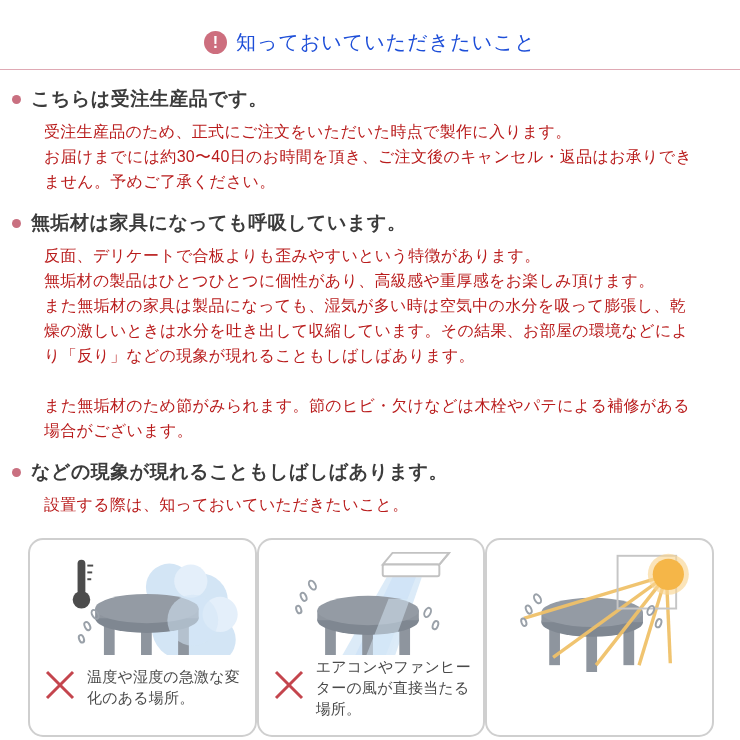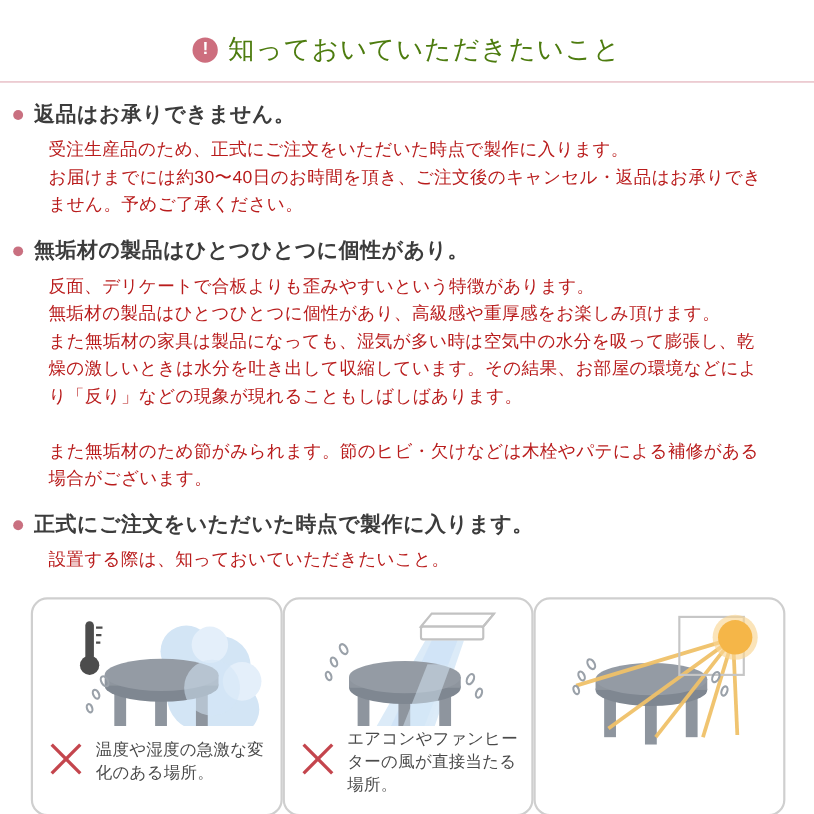--- a/index.html
+++ b/index.html
@@ -7,21 +7,21 @@
     width:740px;height:740px;background:#ffffff;overflow:hidden;
     font-family:"Liberation Sans","DejaVu Sans",sans-serif;
     color:#565656;
   }
   .header{display:flex;justify-content:center;align-items:center;gap:9px;padding-top:29px;}
   .icon-circle{
     width:23px;height:23px;border-radius:50%;background:#cd6e7e;color:#fff;
     display:flex;align-items:center;justify-content:center;
     font-size:16px;font-weight:bold;line-height:1;
   }
-  .header-title{font-size:24px;letter-spacing:1px;color:#4d7c0f;}
+  .header-title{font-size:20px;letter-spacing:1px;color:#1d4ed8;}
   .divider{border:none;border-top:1px solid #dfa9b4;margin:13px 0 0 0;}
 
   .section{padding:0 26px 0 12px;}
   .section-heading{
     display:flex;align-items:center;gap:10px;
     font-size:19px;font-weight:bold;color:#3c3c3c;
     margin:16px 0 7px 0;letter-spacing:0.5px;
   }
   .bullet{width:9px;height:9px;border-radius:50%;background:#c97080;flex:0 0 auto;}
   .section-body{
@@ -46,45 +46,45 @@
 
 <div class="header">
   <span class="icon-circle">!</span>
   <span class="header-title">知っておいていただきたいこと</span>
 </div>
 <hr class="divider">
 
 <div class="section">
   <div class="section-heading">
     <span class="bullet"></span>
-    <span>返品はお承りできません。</span>
+    <span>こちらは受注生産品です。</span>
   </div>
   <div class="section-body">
     <div>受注生産品のため、正式にご注文をいただいた時点で製作に入ります。</div>
     <div>お届けまでには約30〜40日のお時間を頂き、ご注文後のキャンセル・返品はお承りできません。予めご了承ください。</div>
   </div>
 </div>
 
 <div class="section">
   <div class="section-heading">
     <span class="bullet"></span>
-    <span>無垢材の製品はひとつひとつに個性があり。</span>
+    <span>無垢材は家具になっても呼吸しています。</span>
   </div>
   <div class="section-body">
     <div>反面、デリケートで合板よりも歪みやすいという特徴があります。</div>
     <div>無垢材の製品はひとつひとつに個性があり、高級感や重厚感をお楽しみ頂けます。</div>
     <div>また無垢材の家具は製品になっても、湿気が多い時は空気中の水分を吸って膨張し、乾燥の激しいときは水分を吐き出して収縮しています。その結果、お部屋の環境などにより「反り」などの現象が現れることもしばしばあります。</div>
     <div class="para-gap">また無垢材のため節がみられます。節のヒビ・欠けなどは木栓やパテによる補修がある場合がございます。</div>
   </div>
 </div>
 
 <div class="section">
   <div class="section-heading">
     <span class="bullet"></span>
-    <span>正式にご注文をいただいた時点で製作に入ります。</span>
+    <span>などの現象が現れることもしばしばあります。</span>
   </div>
   <div class="section-body">
     <div>設置する際は、知っておいていただきたいこと。</div>
   </div>
 </div>
 
 <div class="cards">
 
   <div class="card">
     <div class="card-illustration">

